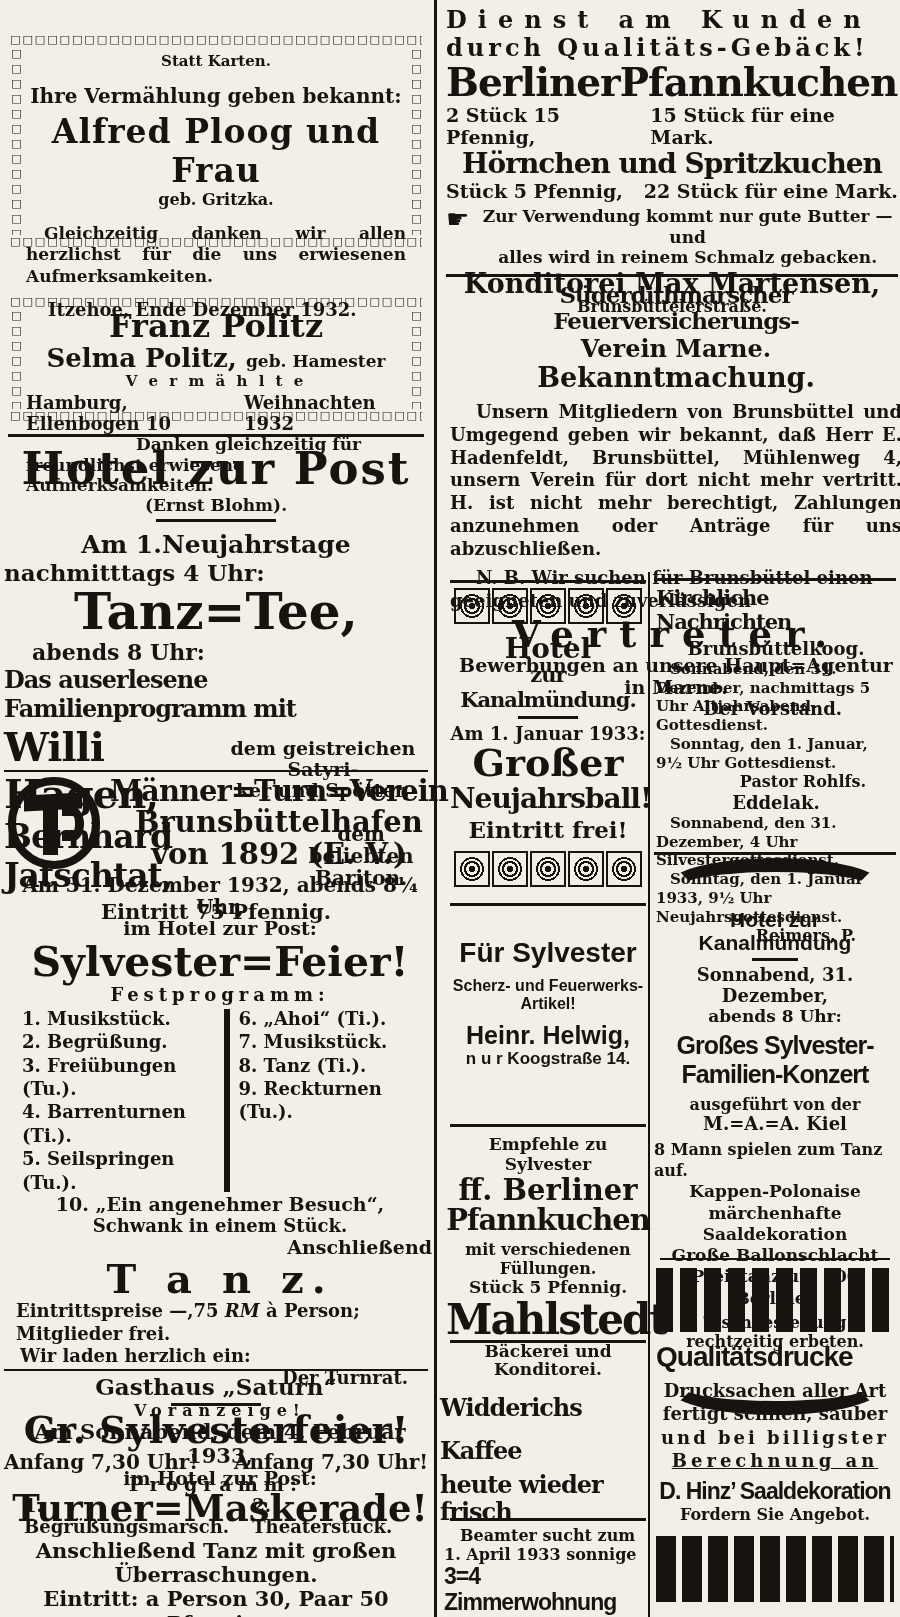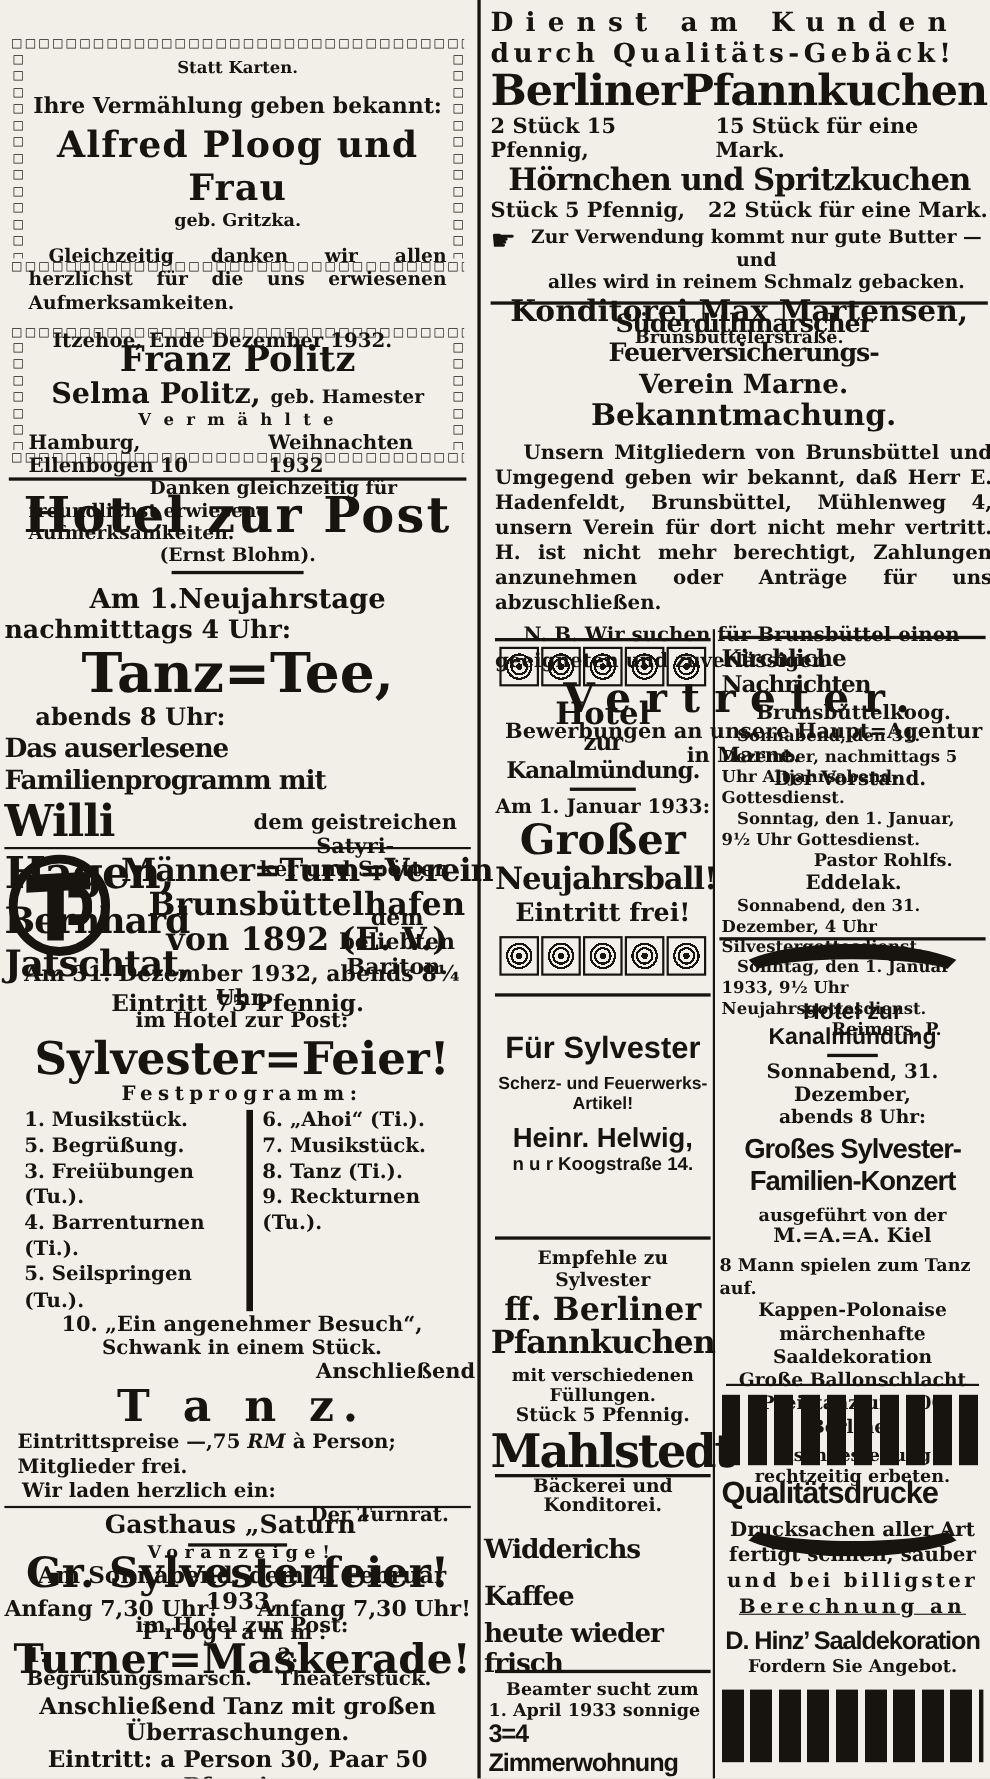--- a/index.html
+++ b/index.html
@@ -127,21 +127,21 @@
         <p class="fr c" style="font-size:29px;line-height:1.08;">von 1892 (E. V.)</p>
       </div>
     </div>
     <p class="fr c" style="font-size:20px;margin-top:4px;line-height:1.1;">Am 31. Dezember 1932, abends 8¼ Uhr,</p>
     <p class="fr c" style="font-size:19px;line-height:1.1;">im Hotel zur Post:</p>
     <p class="fr c" style="font-size:41px;line-height:1.05;margin-top:2px;">Sylvester=Feier!</p>
     <p class="fr c" style="font-size:18px;letter-spacing:5px;">Festprogramm:</p>
     <div class="progcols">
       <div class="progcol" style="padding-left:14px;">
         <p class="fr" style="font-size:18px;line-height:1.3;">1. Musikstück.</p>
-        <p class="fr" style="font-size:18px;line-height:1.3;">5. Begrüßung.</p>
+        <p class="fr" style="font-size:18px;line-height:1.3;">2. Begrüßung.</p>
         <p class="fr" style="font-size:18px;line-height:1.3;">3. Freiübungen (Tu.).</p>
         <p class="fr" style="font-size:18px;line-height:1.3;">4. Barrenturnen (Ti.).</p>
         <p class="fr" style="font-size:18px;line-height:1.3;">5. Seilspringen (Tu.).</p>
       </div>
       <div class="prog-div"></div>
       <div class="progcol">
         <p class="fr" style="font-size:18px;line-height:1.3;">6. „Ahoi“ (Ti.).</p>
         <p class="fr" style="font-size:18px;line-height:1.3;">7. Musikstück.</p>
         <p class="fr" style="font-size:18px;line-height:1.3;">8. Tanz (Ti.).</p>
         <p class="fr" style="font-size:18px;line-height:1.3;">9. Reckturnen (Tu.).</p>

